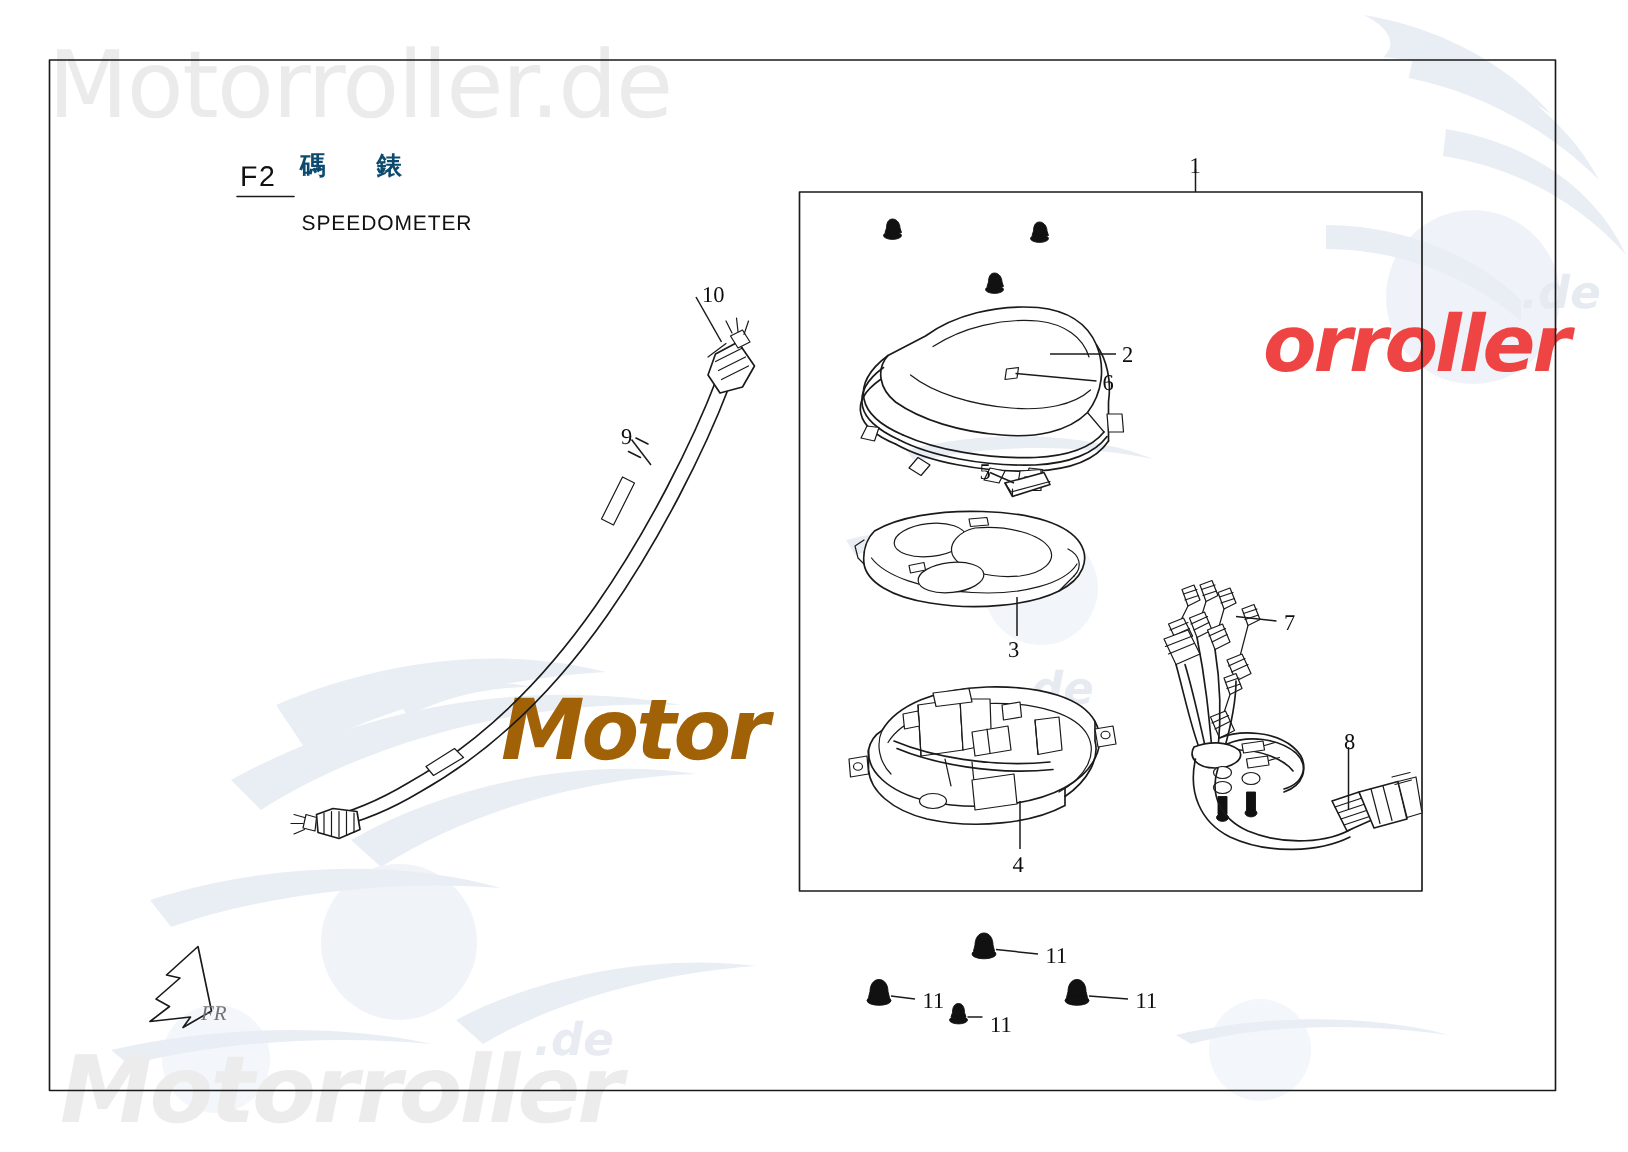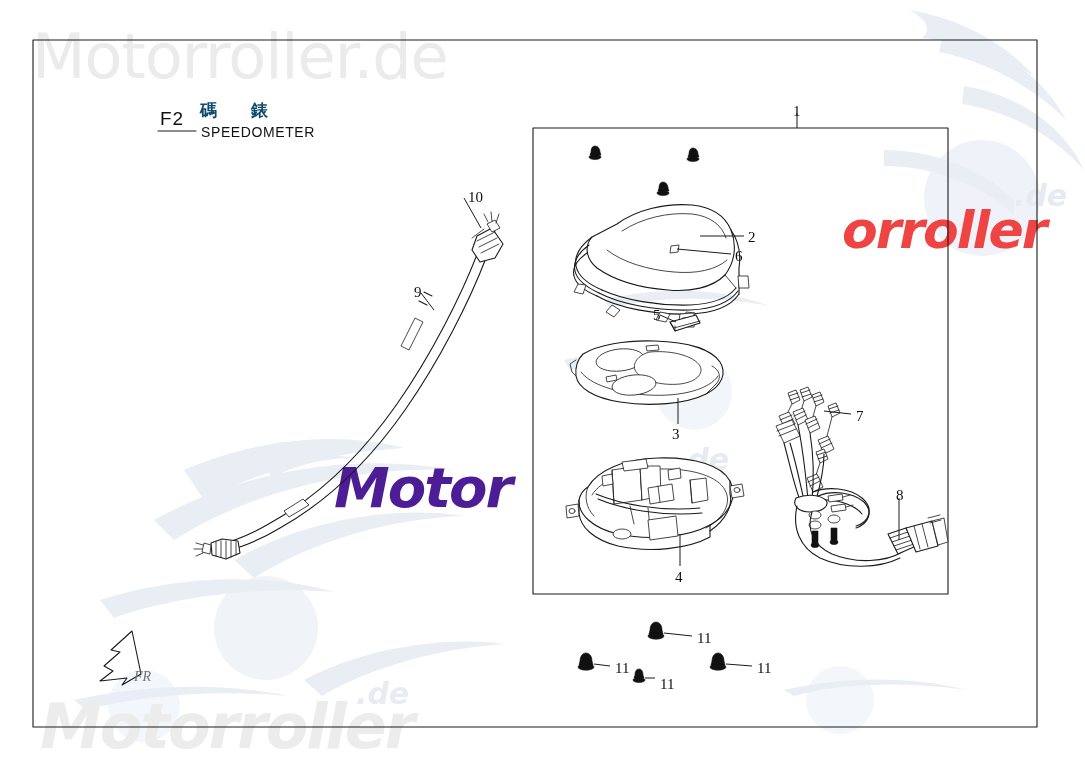--- a/index.html
+++ b/index.html
@@ -49,21 +49,21 @@
     letter-spacing: -2px;
     color: #ececec;
   }
   .wm-mid {
     left: 330px;
     top: 455px;
     font-size: 56px;
     font-weight: bold;
     font-style: italic;
     letter-spacing: -2px;
-    color: #4c1d95;
+    color: #a16207;
   }
   .wm-right {
     left: 838px;
     top: 200px;
     font-size: 52px;
     font-weight: bold;
     font-style: italic;
     letter-spacing: -2px;
     color: #ef4444;
   }
@@ -114,21 +114,21 @@
     top: 99px;
     font-family: "DejaVu Sans", sans-serif;
     font-size: 17px;
     font-weight: bold;
     letter-spacing: 14px;
     color: #0c4a6e;
   }
   .title-en {
     position: absolute;
     left: 201px;
-    top: 124px;
+    top: 140px;
     font-family: "Liberation Sans", sans-serif;
     font-size: 14px;
     letter-spacing: 0.6px;
     color: #111;
   }
   .fr-label {
     position: absolute;
     left: 134px;
     top: 669px;
     font-family: "Liberation Serif", serif;

